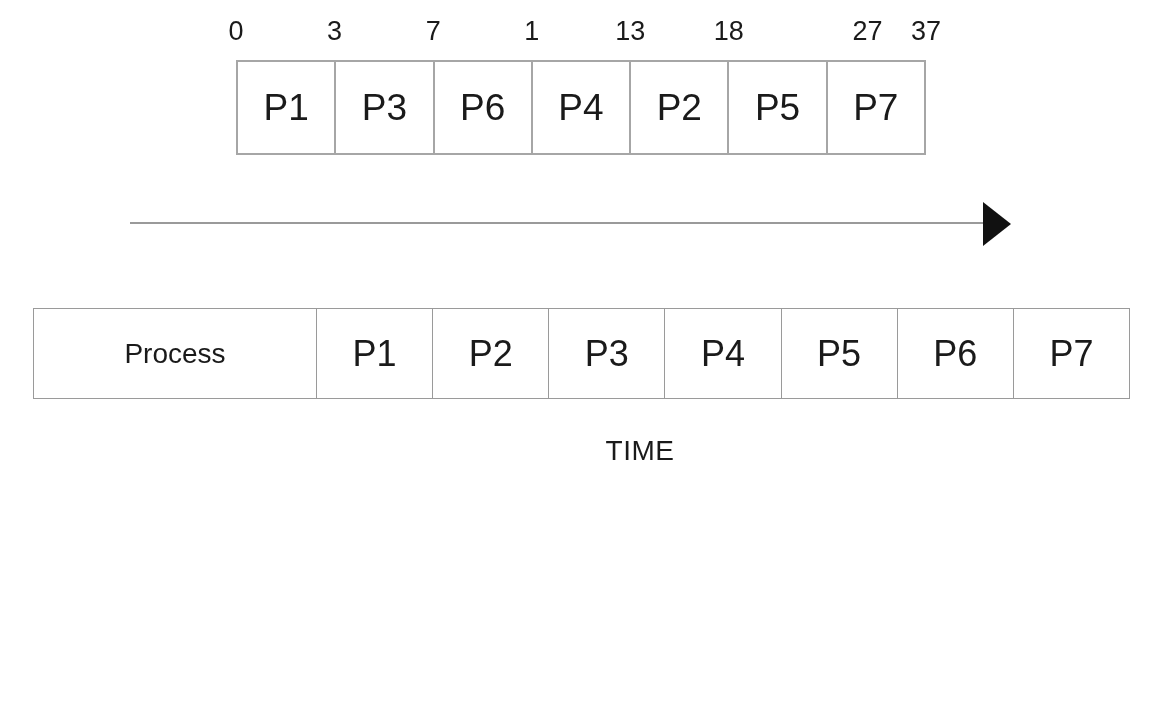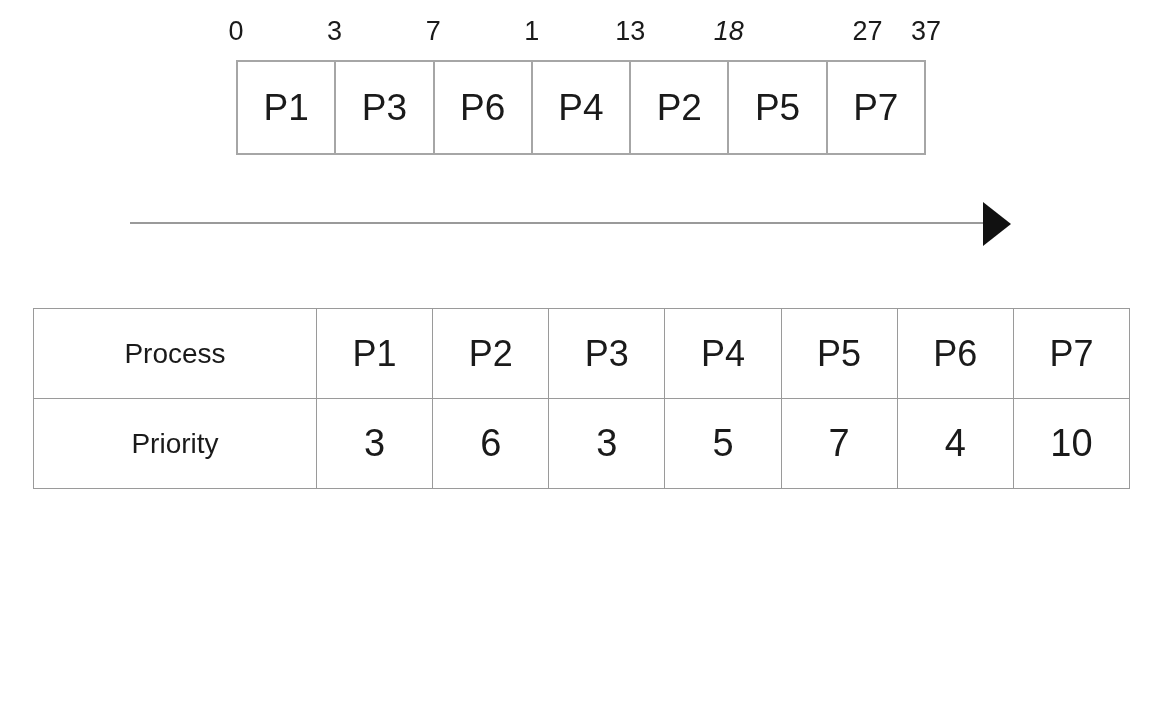--- a/index.html
+++ b/index.html
@@ -137,21 +137,21 @@
 </style>
 </head>
 <body>
 
 <div id="gantt-ticks">
     <div class="tick-label" style="left: 0%;">0</div>
     <div class="tick-label" style="left: 14.2857%;">3</div>
     <div class="tick-label" style="left: 28.5714%;">7</div>
     <div class="tick-label" style="left: 42.8571%;">1</div>
     <div class="tick-label" style="left: 57.1429%;">13</div>
-    <div class="tick-label" style="left: 71.4286%; font-style: italic;">18</div>
+    <div class="tick-label" style="left: 71.4286%;">18</div>
     <div class="tick-label" style="left: 85.7143%; margin-left: 40px;">27</div>
     <div class="tick-label" style="left: 100%;">37</div>
   </div>
 
 <div id="gantt-bar">
     <div class="gantt-block">P1</div>
     <div class="gantt-block">P3</div>
     <div class="gantt-block">P6</div>
     <div class="gantt-block">P4</div>
     <div class="gantt-block">P2</div>
@@ -170,24 +170,14 @@
       <tr>
         <td class="row-label">Process</td>
         <td class="head-cell">P1</td>
         <td class="head-cell">P2</td>
         <td class="head-cell">P3</td>
         <td class="head-cell">P4</td>
         <td class="head-cell">P5</td>
         <td class="head-cell">P6</td>
         <td class="head-cell">P7</td>
       </tr>
-      <tr>
-        <td class="row-label">Priority</td>
-        <td class="data-cell">3</td>
-        <td class="data-cell">6</td>
-        <td class="data-cell">3</td>
-        <td class="data-cell">5</td>
-        <td class="data-cell">7</td>
-        <td class="data-cell">4</td>
-        <td class="data-cell">10</td>
-      </tr>
     </tbody>
 </table>
 
 </body></html>

